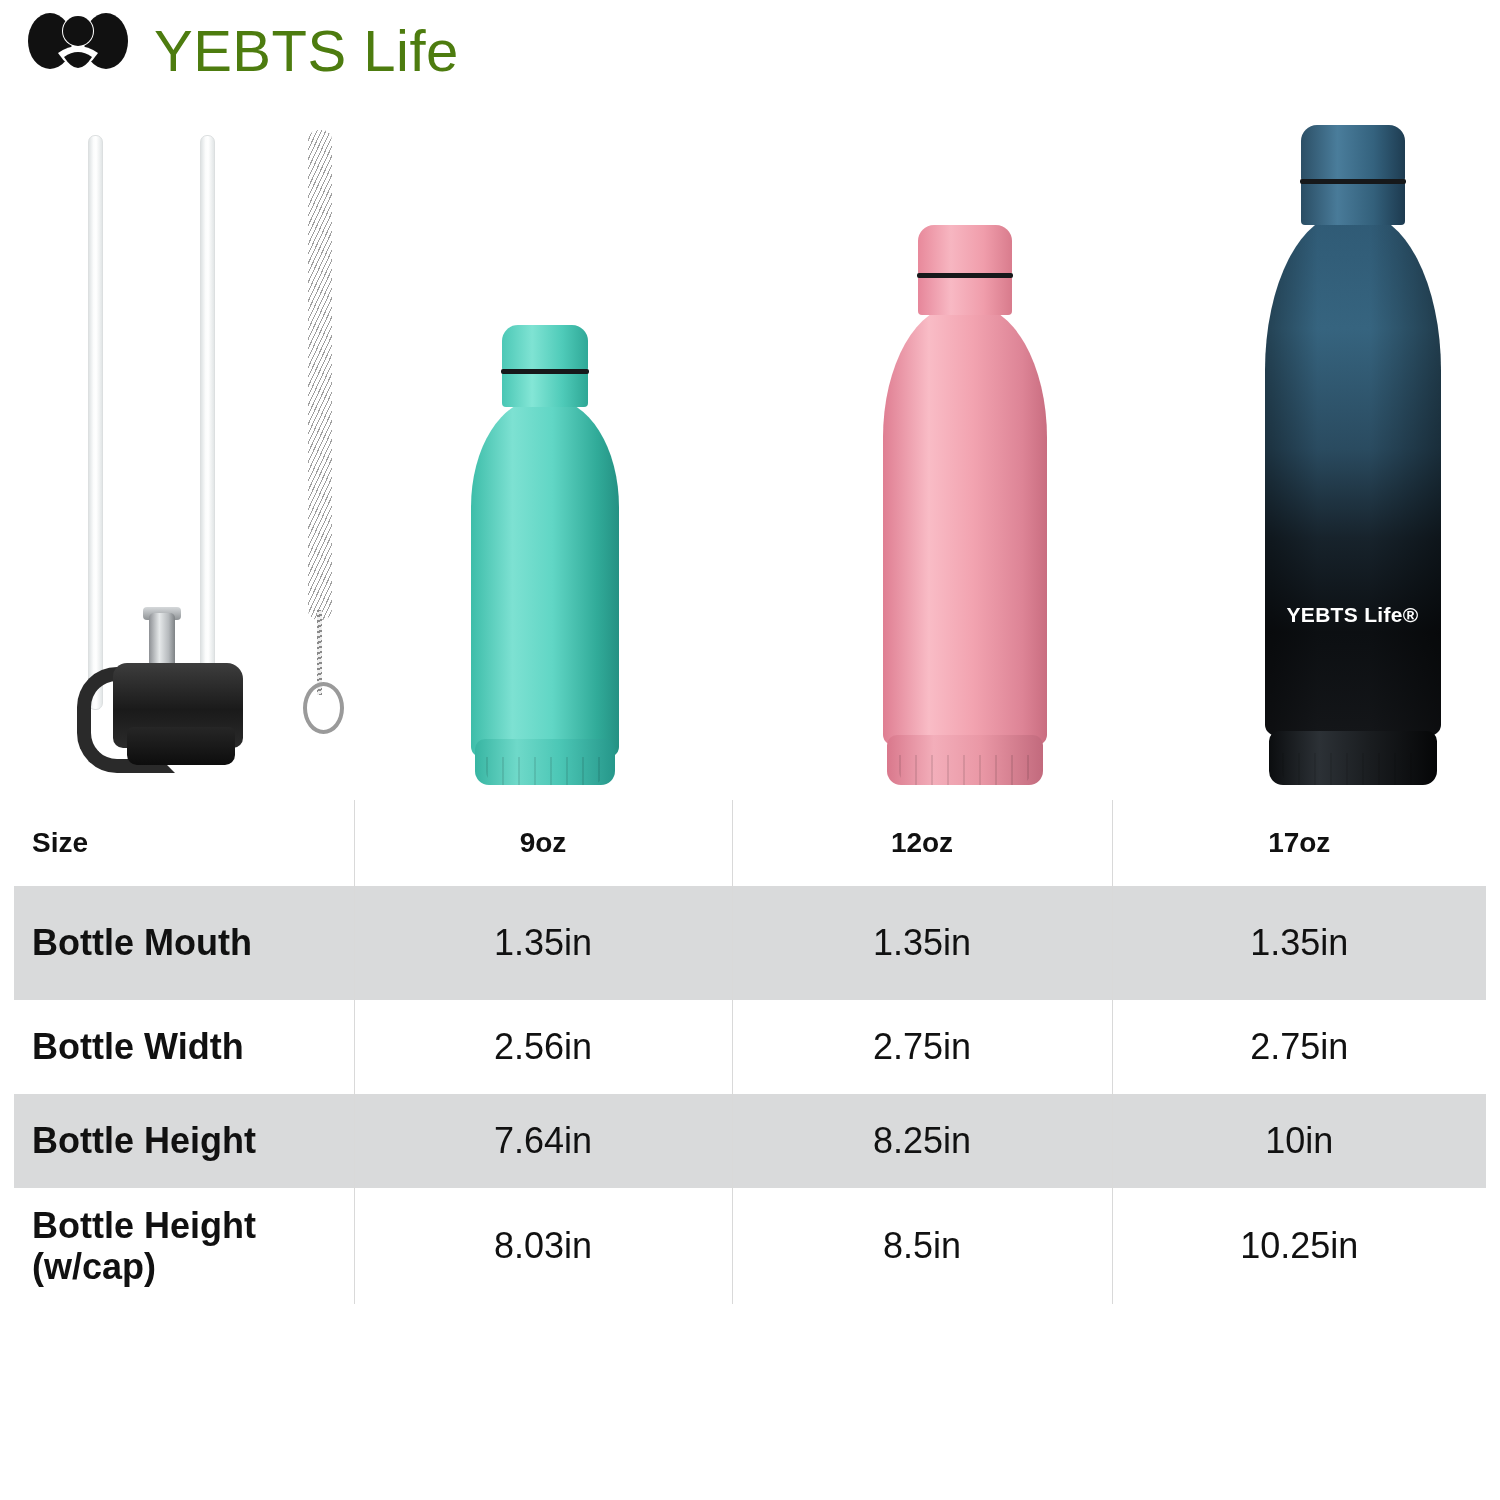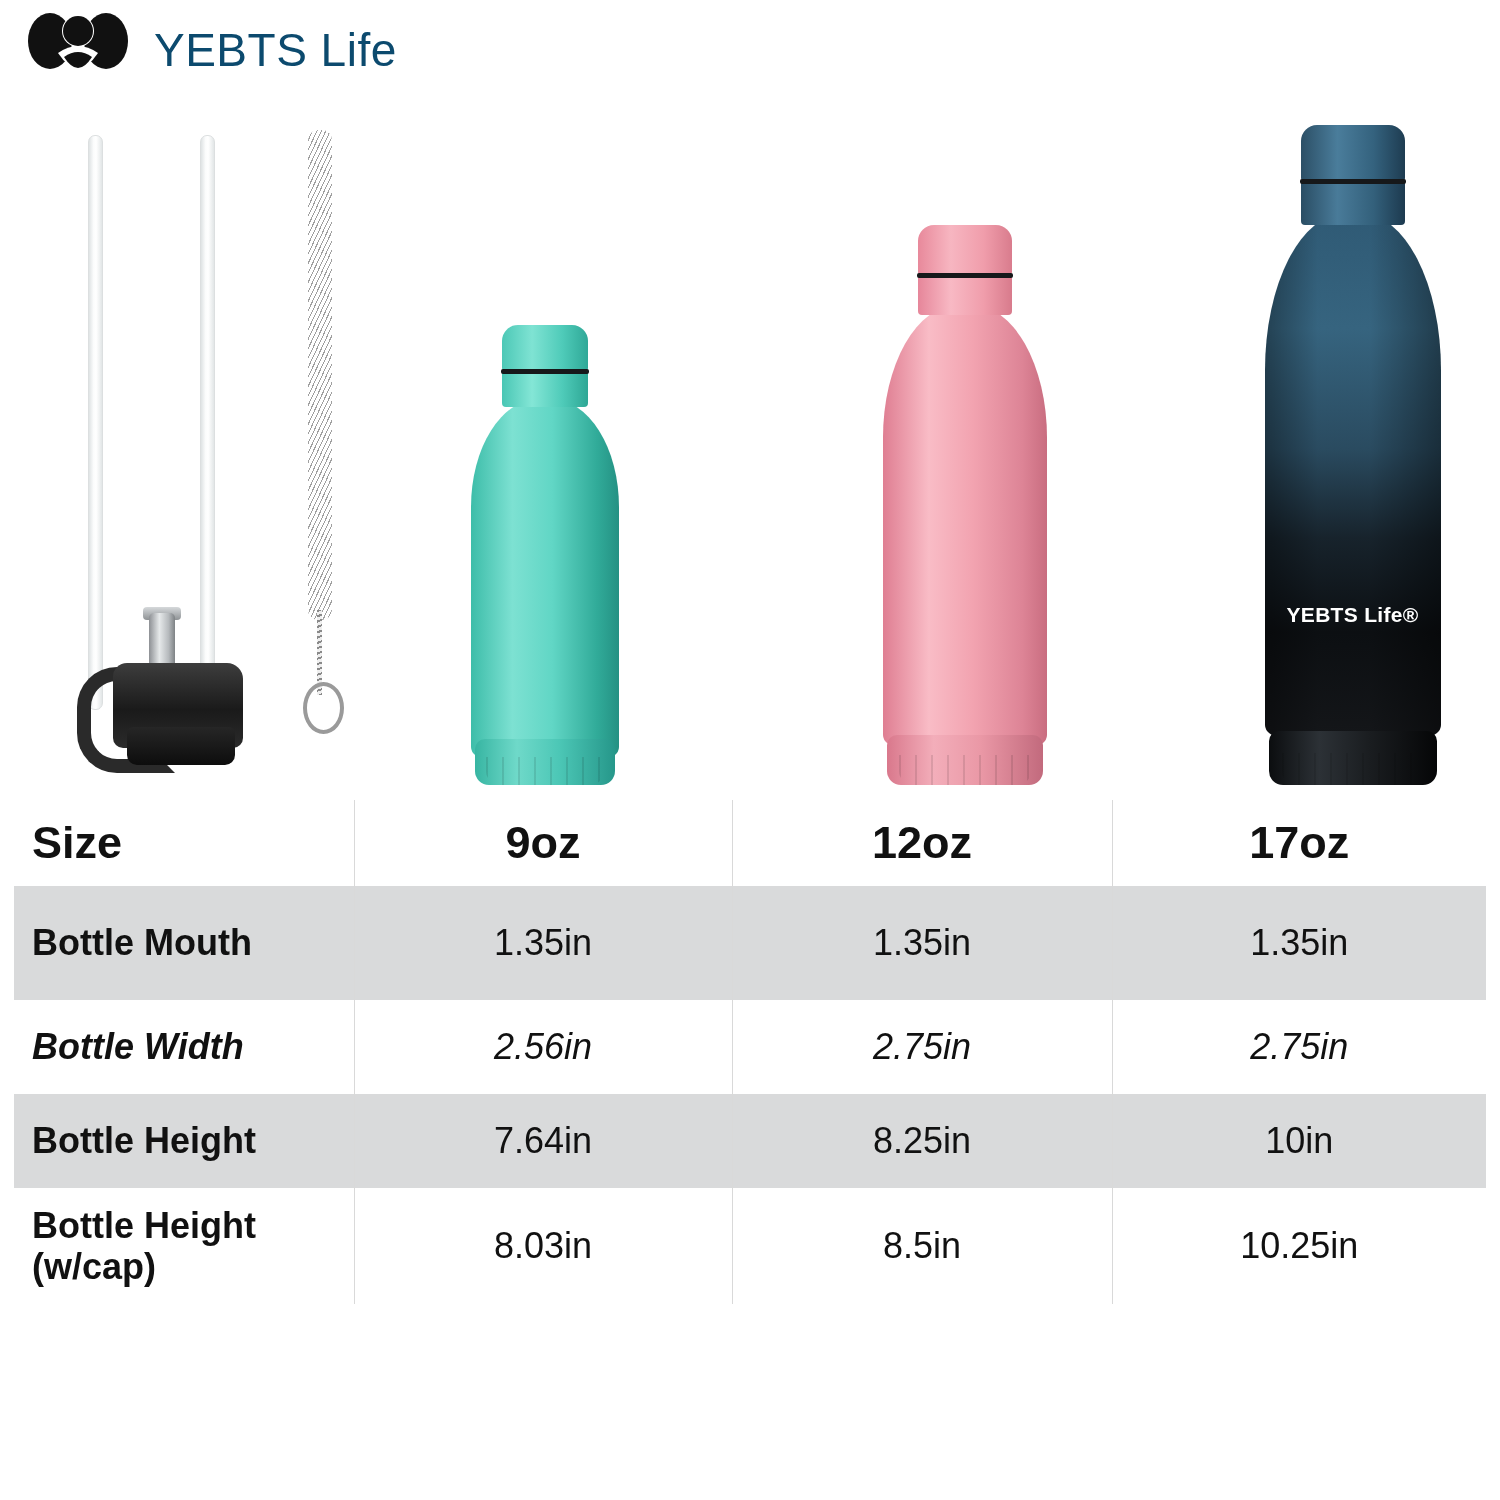--- a/index.html
+++ b/index.html
@@ -25,25 +25,25 @@
     align-items: center;
     height: 80px;
   }
   .logo-mark {
     width: 120px;
     height: 78px;
     position: relative;
     flex: none;
   }
   .logo-brand {
-    font-size: 46px;
+    font-size: 58px;
     font-weight: 400;
     letter-spacing: 0.5px;
     margin-left: 14px;
-    color: #0c4a6e;
+    color: #4d7c0f;
     white-space: nowrap;
   }
 
   
   .photo-area {
     position: absolute;
     left: 0;
     top: 85px;
     width: 1500px;
     height: 700px;
@@ -307,21 +307,21 @@
     font-weight: bold;
   }
   .spec-table tr.shaded td { background: #d9dadb; }
   .spec-table tr.plain td { background: #ffffff; }
   .spec-table td.val {
     text-align: center;
     font-weight: normal;
   }
   .spec-table tr.head td {
     font-weight: bold;
-    font-size: 45px;
+    font-size: 28px;
   }
   .spec-table tr.head td.val { font-weight: bold; }
   .check {
     color: #13c413;
     font-size: 54px;
     line-height: 1;
     font-weight: bold;
     display: inline-block;
     transform: scaleX(1.05);
   }
@@ -405,21 +405,21 @@
       <td class="val">17oz</td>
     </tr>
 
     <tr class="shaded" style="height:114px;">
       <td>Bottle Mouth</td>
       <td class="val">1.35in</td>
       <td class="val">1.35in</td>
       <td class="val">1.35in</td>
     </tr>
 
-    <tr class="plain" style="height:94px;font-style:italic;">
+    <tr class="plain" style="height:94px;">
       <td>Bottle Width</td>
       <td class="val">2.56in</td>
       <td class="val">2.75in</td>
       <td class="val">2.75in</td>
     </tr>
 
     <tr class="shaded" style="height:94px;">
       <td>Bottle Height</td>
       <td class="val">7.64in</td>
       <td class="val">8.25in</td>

